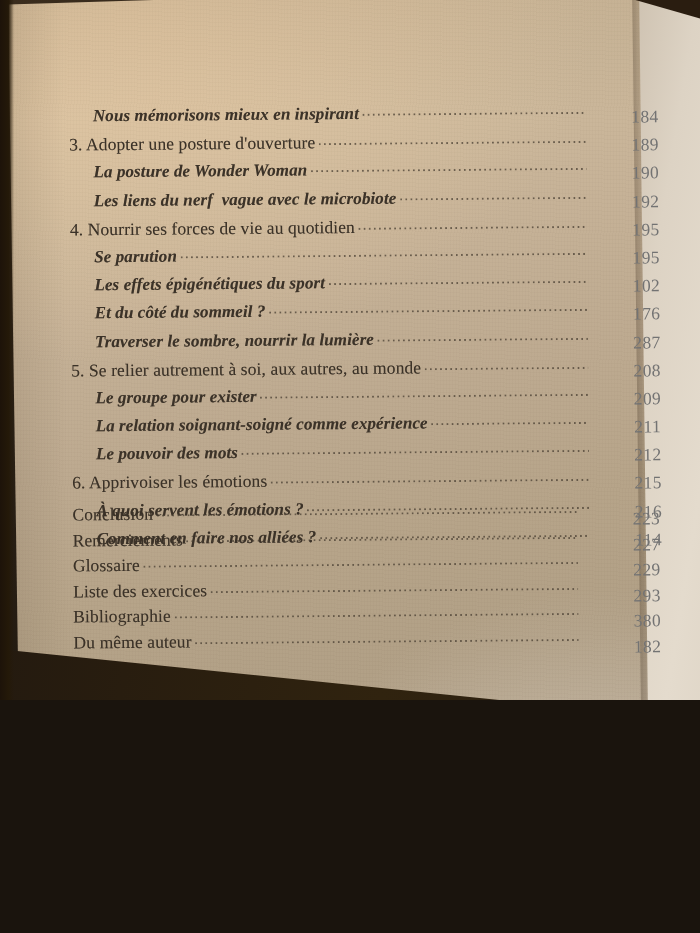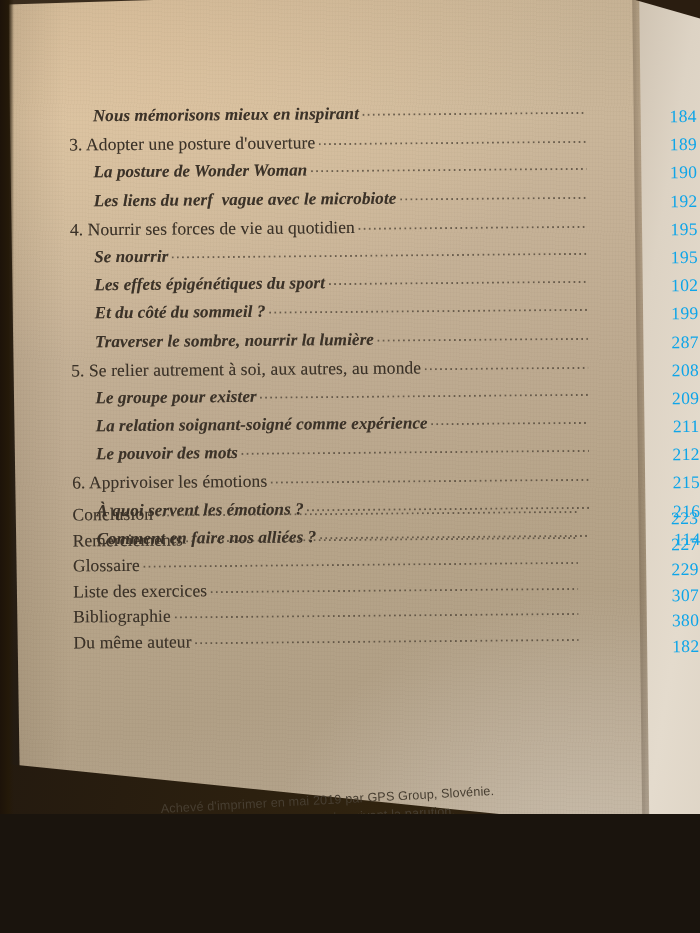--- a/index.html
+++ b/index.html
@@ -4,21 +4,21 @@
 <title>Table of Contents</title>
 <style>
   html, body {
     margin: 0;
     padding: 0;
     background: #1a140d;
   }
   #page-root {
     position: relative;
     width: 700px;
-    height: 814px;
+    height: 700px;
     overflow: hidden;
     background: #241b12;
     font-family: "Liberation Serif", "DejaVu Serif", serif;
   }
 
   
   .backdrop {
     position: absolute;
     inset: 0;
     background:
@@ -165,23 +165,23 @@
     background-image: radial-gradient(circle, rgba(70,60,48,0.72) 0.9px, rgba(0,0,0,0) 1.3px);
     background-size: 5.1px 6px;
     background-repeat: repeat-x;
     background-position: 0 2px;
     min-width: 10px;
   }
   .pagenum {
     position: absolute;
     right: 0;
     width: 104px;
-    text-align: right;
+    text-align: center;
     font-size: 17.5px;
-    color: #0ea5e9;
+    color: #737373;
     letter-spacing: 0.4px;
   }
 
   
   .toc-row .pagenum { top: 5px; }
   #group-back .toc-row .pagenum { top: 9px; right: 2px; margin-left: 44px; }
 
   
   .colophon {
     position: absolute;
@@ -237,33 +237,33 @@
           <span class="label">Les liens du nerf  vague avec le microbiote</span>
           <span class="leader"></span>
           <span class="pagenum">192</span>
         </div>
         <div class="toc-row num">
           <span class="label">4. Nourrir ses forces de vie au quotidien</span>
           <span class="leader"></span>
           <span class="pagenum">195</span>
         </div>
         <div class="toc-row sub">
-          <span class="label">Se nourrir</span>
+          <span class="label">Se parution</span>
           <span class="leader"></span>
           <span class="pagenum">195</span>
         </div>
         <div class="toc-row sub">
           <span class="label">Les effets épigénétiques du sport</span>
           <span class="leader"></span>
           <span class="pagenum">102</span>
         </div>
         <div class="toc-row sub">
           <span class="label">Et du côté du sommeil ?</span>
           <span class="leader"></span>
-          <span class="pagenum">199</span>
+          <span class="pagenum">176</span>
         </div>
         <div class="toc-row sub">
           <span class="label">Traverser le sombre, nourrir la lumière</span>
           <span class="leader"></span>
           <span class="pagenum">287</span>
         </div>
         <div class="toc-row num">
           <span class="label">5. Se relier autrement à soi, aux autres, au monde</span>
           <span class="leader"></span>
           <span class="pagenum">208</span>
@@ -311,21 +311,21 @@
           <span class="pagenum">227</span>
         </div>
         <div class="toc-row plain">
           <span class="label">Glossaire</span>
           <span class="leader"></span>
           <span class="pagenum">229</span>
         </div>
         <div class="toc-row plain">
           <span class="label">Liste des exercices</span>
           <span class="leader"></span>
-          <span class="pagenum">307</span>
+          <span class="pagenum">293</span>
         </div>
         <div class="toc-row plain">
           <span class="label">Bibliographie</span>
           <span class="leader"></span>
           <span class="pagenum">380</span>
         </div>
         <div class="toc-row plain">
           <span class="label">Du même auteur</span>
           <span class="leader"></span>
           <span class="pagenum">182</span>

